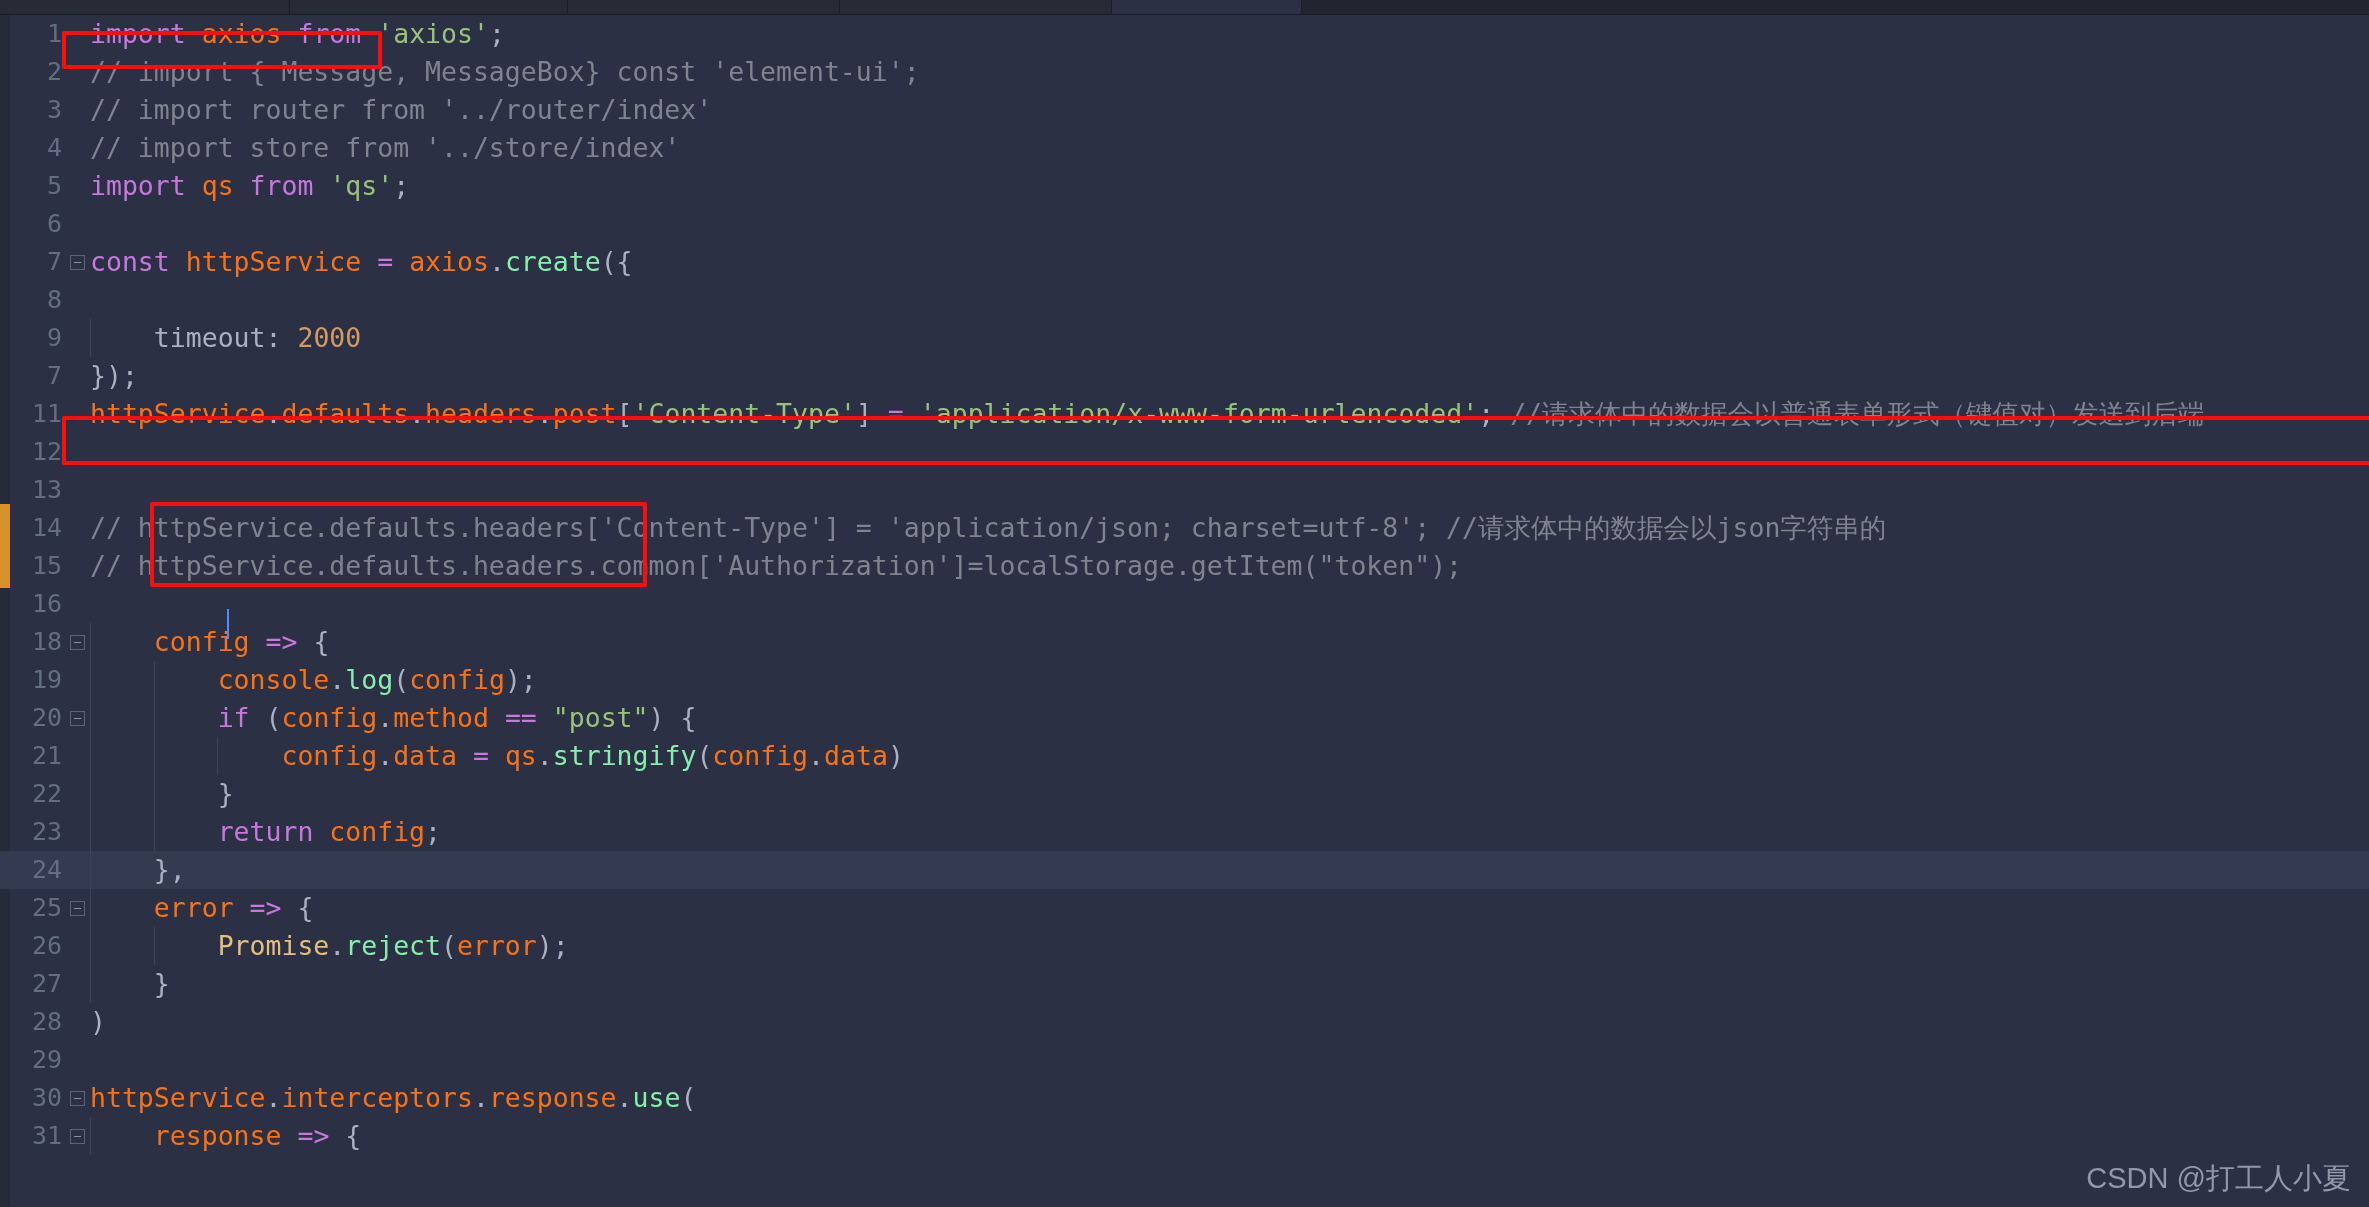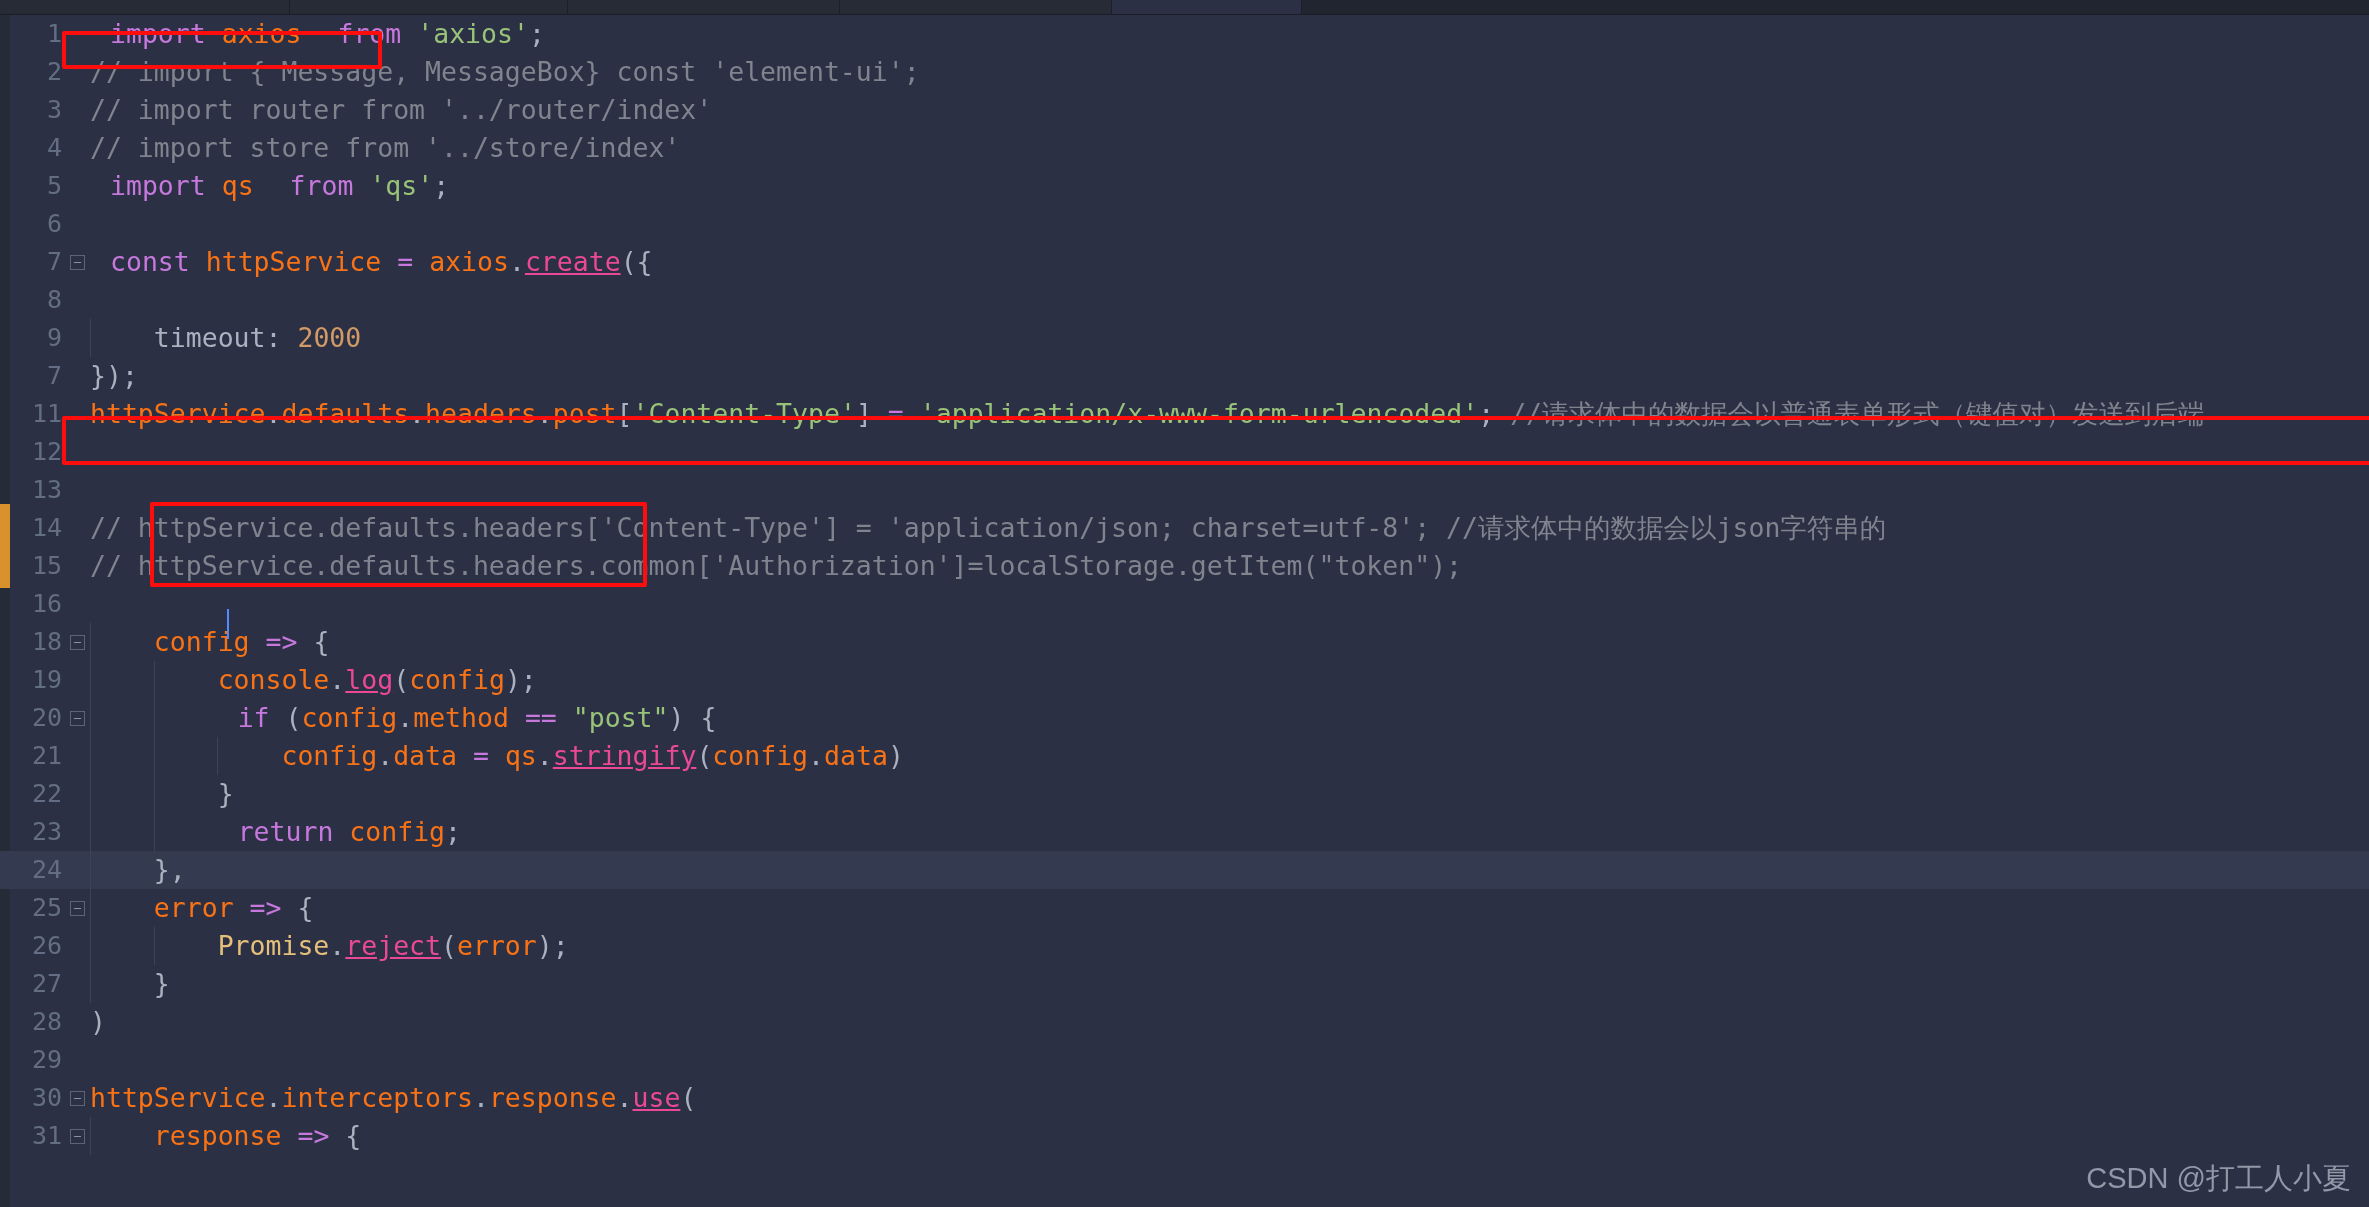--- a/index.html
+++ b/index.html
@@ -139,25 +139,25 @@
   
   .iguide {
     position: absolute;
     width: 1px;
     height: 38px;
     background: #3c4356;
     top: 0;
   }
 
   
-  .kw      { color: #c678dd; margin-left: 20px; }   
+  .kw      { color: #c678dd; }   
   .var     { color: #f97316; }   
   .str     { color: #98c379; }   
   .num     { color: #d19a66; }   
-  .fn      { color: #ec4899; text-decoration: underline; }   
+  .fn      { color: #86efac; }   
   .plain   { color: #abb2bf; }   
   .prop    { color: #abb2bf; }   
   .cmt     { color: #7f848e; }   
   .op      { color: #c678dd; }   
   .gold    { color: #e5c07b; text-align: center; }
 
   
   .redbox {
     position: absolute;
     border: 4px solid #ff0d0d;

